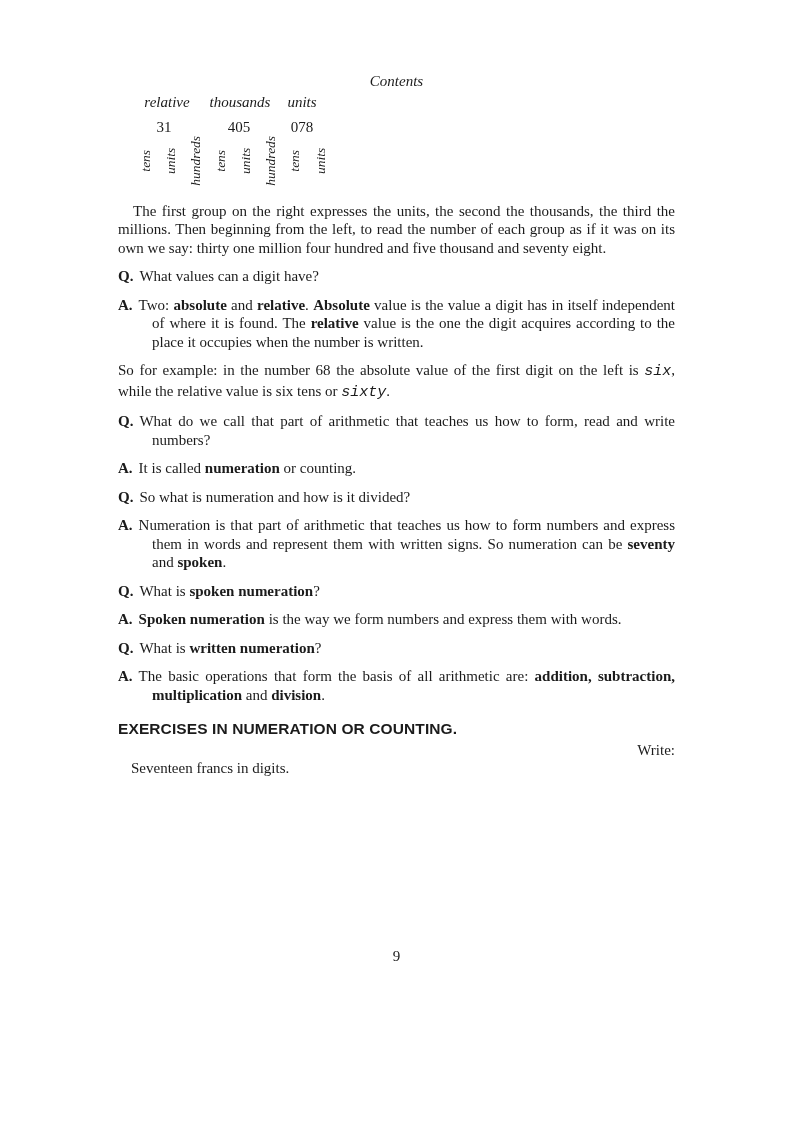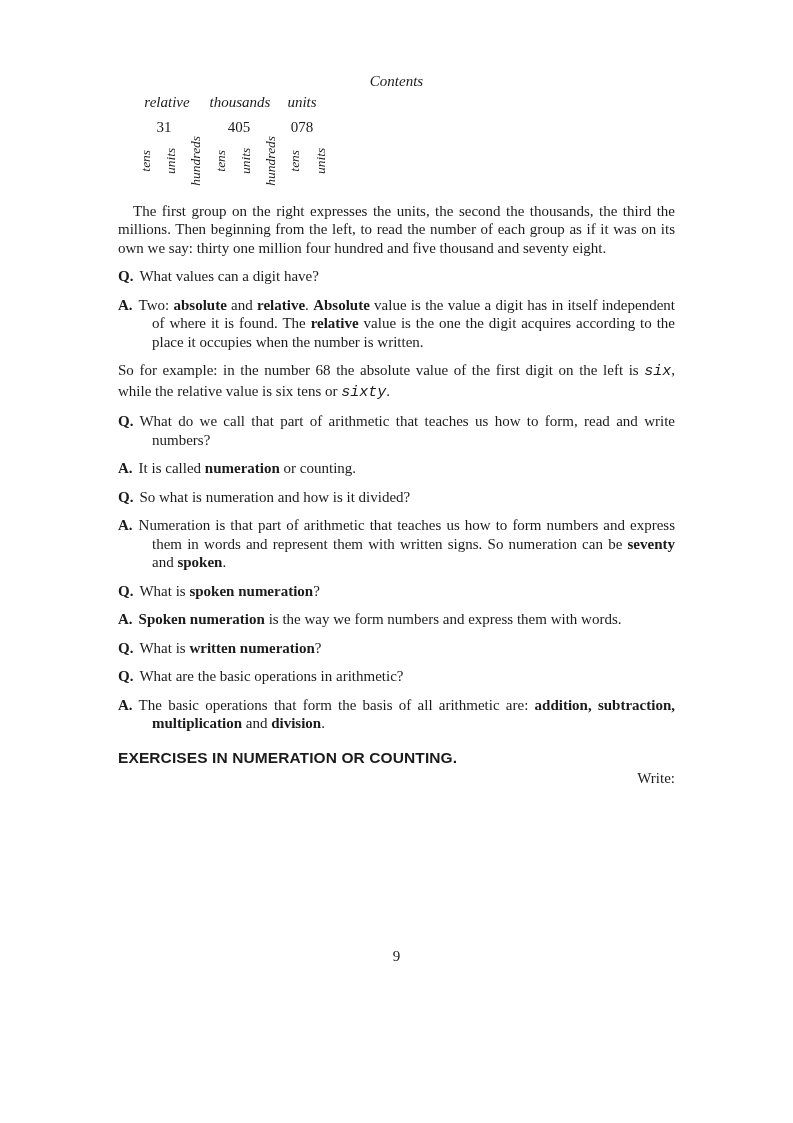--- a/index.html
+++ b/index.html
@@ -78,21 +78,21 @@
 
   <p class="p-example"><span>So for example: in the number 68 the absolute value of the first digit on the left is </span><span class="i">six</span><span>, while the relative value is six tens or </span><span class="i">sixty</span><span>.</span></p>
 
   <p class="qa"><span class="qa-label">Q.</span><span class="qa-body"><span>What do we call that part of arithmetic that teaches us how to form, read and write numbers?</span></span></p>
   <p class="qa"><span class="qa-label">A.</span><span class="qa-body"><span>It is called </span><span class="b">numeration</span><span> or counting.</span></span></p>
   <p class="qa"><span class="qa-label">Q.</span><span class="qa-body"><span>So what is numeration and how is it divided?</span></span></p>
   <p class="qa"><span class="qa-label">A.</span><span class="qa-body"><span>Numeration is that part of arithmetic that teaches us how to form numbers and express them in words and represent them with written signs. So numeration can be </span><span class="b">seventy</span><span> and </span><span class="b">spoken</span><span>.</span></span></p>
   <p class="qa"><span class="qa-label">Q.</span><span class="qa-body"><span>What is </span><span class="b">spoken numeration</span><span>?</span></span></p>
   <p class="qa"><span class="qa-label">A.</span><span class="qa-body"><span class="b">Spoken numeration</span><span> is the way we form numbers and express them with words.</span></span></p>
   <p class="qa"><span class="qa-label">Q.</span><span class="qa-body"><span>What is </span><span class="b">written numeration</span><span>?</span></span></p>
-  <p class="qa"><span class="qa-label">Q.</span><span class="qa-body"><span>What are the basic operations in arithmetic?</span></span></p>
   <p class="qa"><span class="qa-label">A.</span><span class="qa-body"><span>The basic operations that form the basis of all arithmetic are: </span><span class="b">addition, subtraction, multiplication</span><span> and </span><span class="b">division</span><span>.</span></span></p>
 
   <p class="ex-heading">EXERCISES IN NUMERATION OR COUNTING.</p>
   <p class="ex-write">Write:</p>
+  <p class="ex-item">Seventeen francs in digits.</p>
 
 </div>
 
 <div class="pageno">9</div>
 
 </body></html>

